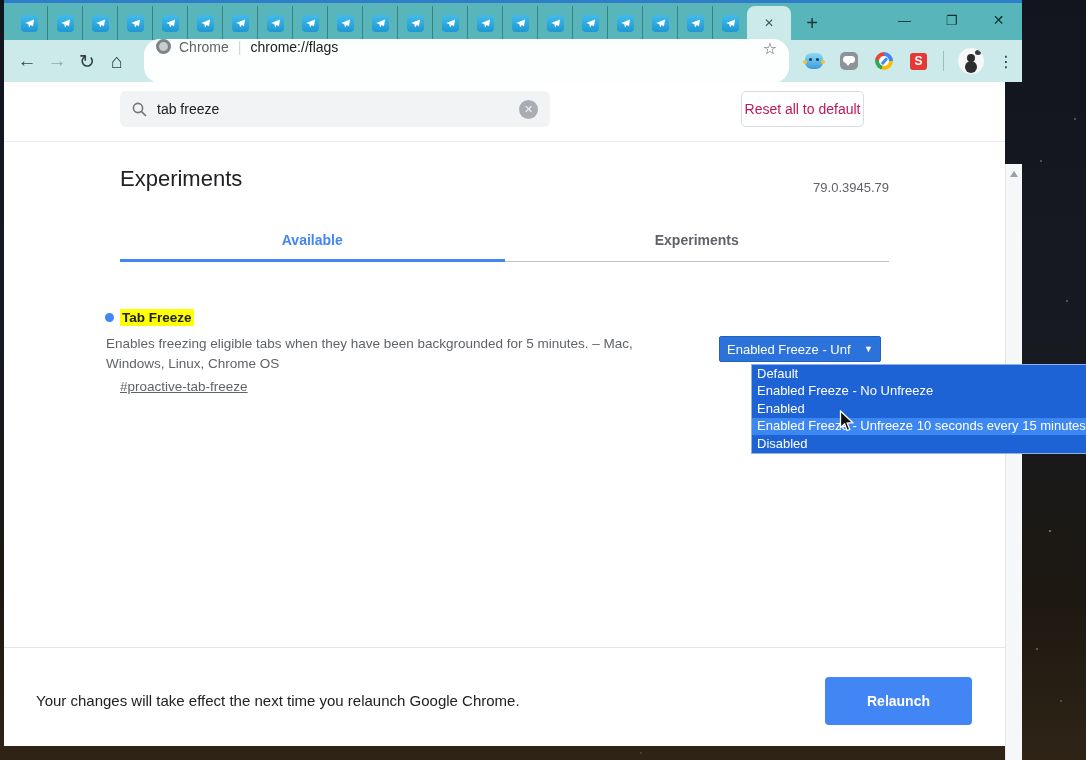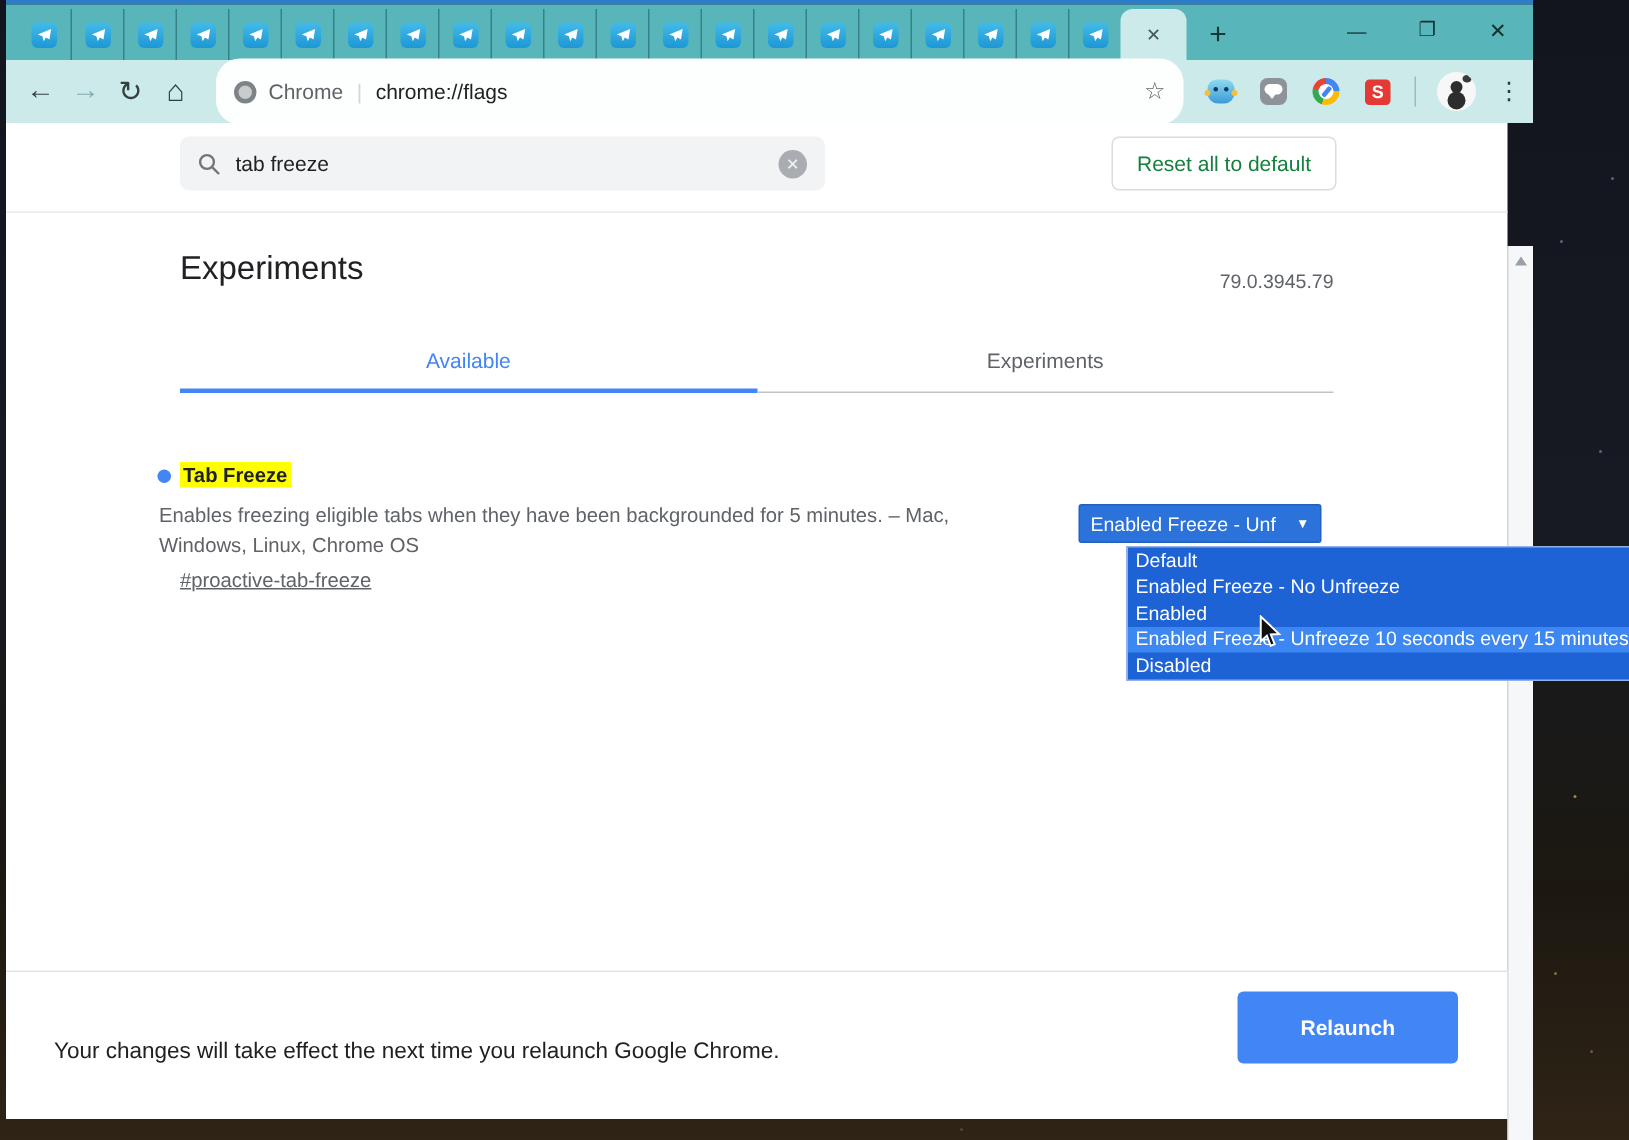--- a/index.html
+++ b/index.html
@@ -25,21 +25,21 @@
   .win-controls { position:absolute; right:0; top:2px; height:30px; display:flex; }
   .wc { width:47px; display:flex; align-items:center; justify-content:center; color:#12302f; font-size:13px; }
   .wc.close { font-size:14px; }
 
   
   .toolbar { position:absolute; left:0; top:40px; width:100%; height:42px; background:#cdeaea; display:flex; align-items:center; }
   .nav-ico { width:30px; text-align:center; font-size:19px; color:#33403f; }
   .nav-ico.back { margin-left:8px; }
   .nav-ico.fwd { color:#86acad; }
   .nav-ico.home { font-size:20px; }
-  .omnibox { height:44px; width:645px; margin-left:12px; background:#fcfffe; border-radius:16px; display:flex; align-items:center; padding:0 12px; }
+  .omnibox { height:44px; width:645px; margin-left:12px; background:#fcfffe; border-radius:16px; display:flex; align-items:flex-start; padding:0 12px; }
   .chrome-badge { width:15px; height:15px; border-radius:50%; border:3px solid #7d8386; background:#c7cccc; margin-right:8px; }
   .site-chip { font-size:14px; color:#5f6368; }
   .chip-sep { color:#d4d7d9; margin:0 9px; font-size:14px; }
   .url-text { font-size:14px; color:#202124; flex:1; }
   .bookmark-star { font-size:16px; color:#5f6368; }
   .ext-row { display:flex; align-items:center; margin-left:16px; gap:17px; }
   .ext-mascot { width:18px; height:16px; border-radius:6px 6px 7px 7px; background:linear-gradient(180deg,#8fd9f2,#3b9bd7); position:relative; }
   .ext-mascot::before { content:""; position:absolute; left:4px; top:5px; width:3px; height:3px; border-radius:50%; background:#0a3d60; box-shadow:7px 0 0 #0a3d60; }
   .ext-mascot::after { content:""; position:absolute; left:-2px; top:7px; width:4px; height:4px; border-radius:50%; background:#f3c23a; box-shadow:18px 0 0 #f3c23a; }
   .ext-line { width:18px; height:18px; background:#8d9398; border-radius:5px; position:relative; }
@@ -53,47 +53,47 @@
   .avatar { width:26px; height:26px; border-radius:50%; background:#f7f7f7; margin-left:14px; position:relative; overflow:hidden; }
   .avatar::before { content:""; position:absolute; left:9px; top:6px; width:8px; height:8px; border-radius:50%; background:#2d2d2d; box-shadow:0 9px 0 2px #2d2d2d; }
   .avatar::after { content:""; position:absolute; right:3px; top:2px; width:6px; height:5px; border-radius:50%; background:#3a3a3a; }
   .menu-dots { margin-left:14px; font-size:16px; color:#2c3b3b; }
 
   
   .page { position:absolute; left:0; top:82px; width:1001px; height:664px; background:#ffffff; }
   .searchbox { position:absolute; left:116px; top:9px; width:430px; height:36px; background:#f1f3f4; border-radius:6px; display:flex; align-items:center; padding:0 12px; }
   .searchbox input { flex:1; border:none; outline:none; background:transparent; font-size:14px; color:#202124; font-family:inherit; margin-left:10px; }
   .clear-btn { width:19px; height:19px; border-radius:50%; background:#a9adb2; color:#f1f3f4; font-size:11px; display:flex; align-items:center; justify-content:center; }
-  .reset-btn { position:absolute; left:737px; top:9px; width:150px; height:36px; background:#fff; border:1px solid #dadce0; border-radius:5px; color:#15803d; font-size:14px; font-weight:500; display:flex; align-items:center; justify-content:center; }
+  .reset-btn { position:absolute; left:737px; top:9px; width:123px; height:36px; background:#fff; border:1px solid #dadce0; border-radius:5px; color:#be185d; font-size:14px; font-weight:500; display:flex; align-items:center; justify-content:center; }
   .search-divider { position:absolute; left:0; top:59px; width:100%; height:1px; background:#e8eaed; }
 
   .page-title { position:absolute; left:116px; top:84px; font-size:22px; color:#202124; font-weight:400; }
   .version { position:absolute; right:116px; top:98px; font-size:13px; color:#5f6368; }
 
   .flags-tabs { position:absolute; left:116px; top:140px; width:769px; display:flex; }
-  .flags-tab { flex:1; height:40px; text-align:center; font-size:14px; padding-top:10px; }
+  .flags-tab { flex:1; height:40px; text-align:center; font-size:14px; padding-top:10px;font-weight:bold; }
   .flags-tab.active { color:#4285f4; border-bottom:3px solid #4285f4; }
   .flags-tab.inactive { color:#5f6368; border-bottom:1px solid #bfc3c7; }
 
   .flag-entry { position:absolute; left:101px; top:226px; width:600px; }
   .flag-dot { position:absolute; left:0; top:5px; width:9px; height:9px; border-radius:50%; background:#4285f4; }
   .flag-name { margin-left:15px; display:inline-block; background:#ffff00; color:#202124; font-size:13.5px; font-weight:bold; padding:1px 2px; }
   .flag-desc { margin-left:1px; margin-top:8px; width:568px; font-size:13.5px; line-height:20px; color:#5f6368; }
   .flag-link { margin-left:15px; margin-top:5px; display:inline-block; font-size:13.5px; color:#5f6368; text-decoration:underline; }
 
   .flag-select { position:absolute; left:715px; top:254px; width:162px; height:26px; background:#2b72da; border:1px solid #2361bd; border-radius:2px; color:#fff; font-size:13px; display:flex; align-items:center; padding:0 7px; }
   .flag-select .caret { margin-left:auto; font-size:9px; }
 
   .dropdown { position:absolute; left:747px; top:364px; width:366px; background:#1e63d6; border:1px solid #8fb0e8; z-index:60; padding:0; }
   .menu-option { font-size:13px; color:#fff; padding:1.5px 5px; white-space:nowrap; line-height:14.5px; }
   .menu-option.highlighted { background:#3d87f3; }
 
   .footer { position:absolute; left:0; top:565px; width:1001px; height:99px; background:#fff; border-top:1px solid #e3e3e3; }
   .footer-msg { position:absolute; left:32px; top:44px; font-size:15px; color:#202124; }
-  .relaunch-btn { position:absolute; left:821px; top:13px; width:147px; height:48px; background:#4285f4; border-radius:4px; color:#fff; font-size:14px; font-weight:700; display:flex; align-items:center; justify-content:center; }
+  .relaunch-btn { position:absolute; left:821px; top:29px; width:147px; height:48px; background:#4285f4; border-radius:4px; color:#fff; font-size:14px; font-weight:700; display:flex; align-items:center; justify-content:center; }
 
   .scrollbar { position:absolute; left:1001px; top:82px; width:17px; height:664px; background:#f6f7f8; border-left:1px solid #e6e6e6; }
   .sb-arrow { position:absolute; left:4px; width:0; height:0; border-left:4.5px solid transparent; border-right:4.5px solid transparent; }
   .sb-up { top:7px; border-bottom:6px solid #9aa0a6; }
 
   .cursor { position:absolute; left:835px; top:410px; z-index:99; }
 </style>
 </head>
 <body>
 

